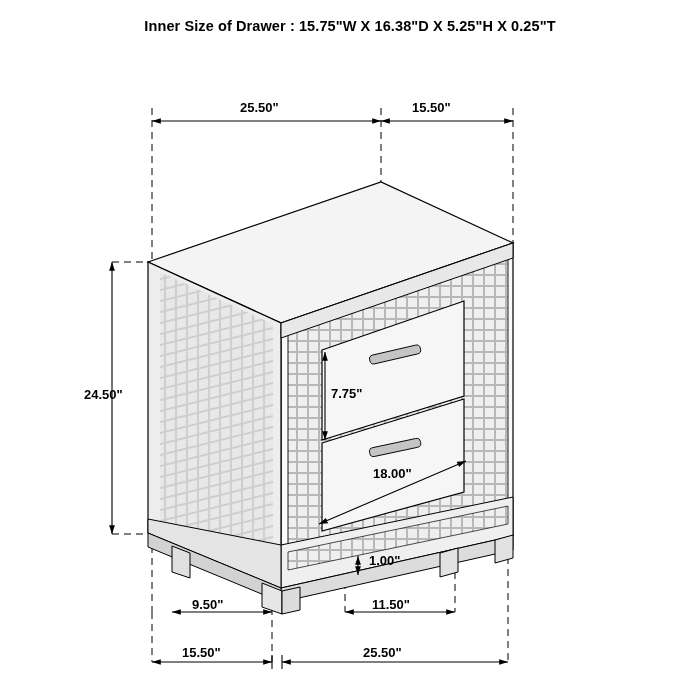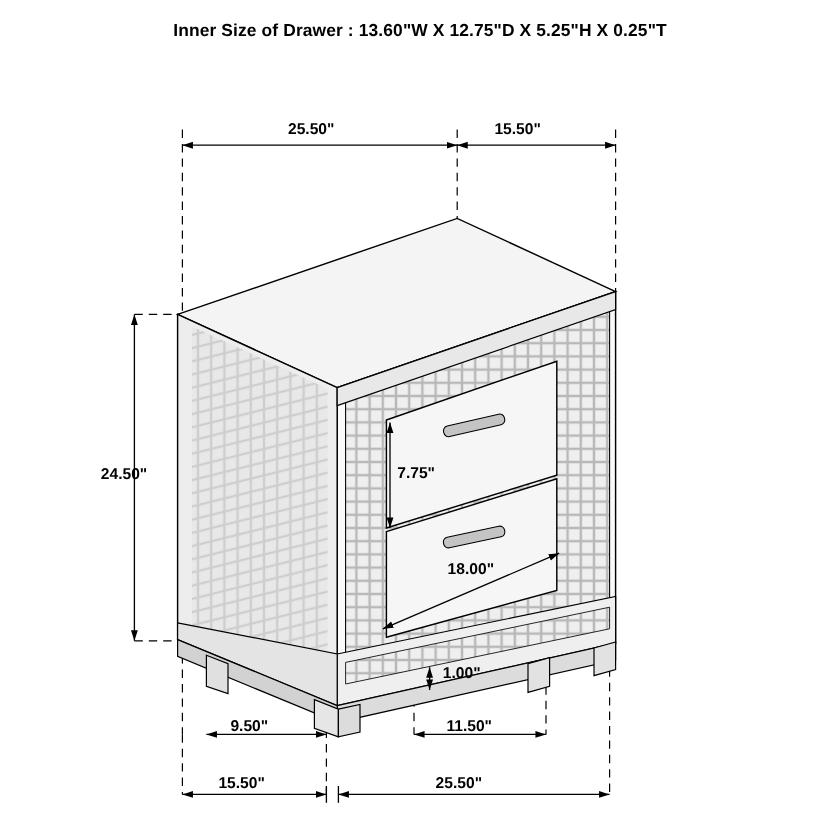--- a/index.html
+++ b/index.html
@@ -43,21 +43,21 @@
     font-weight: bold;
     color: #000;
     white-space: nowrap;
   }
 </style>
 </head>
 <body>
 
 <div id="stage">
 
-  <div class="title">Inner Size of Drawer : 13.60"W X 12.75"D X 5.25"H X 0.25"T</div>
+  <div class="title">Inner Size of Drawer : 15.75"W X 16.38"D X 5.25"H X 0.25"T</div>
 
   <svg class="diagram" viewBox="0 0 700 700">
     <defs>
       <marker id="arrS" markerWidth="9" markerHeight="9" refX="8" refY="3" orient="auto" markerUnits="strokeWidth">
         <path d="M8,3 L0,0.4 L0,5.6 z" fill="#000"></path>
       </marker>
       <marker id="arrE" markerWidth="9" markerHeight="9" refX="1" refY="3" orient="auto" markerUnits="strokeWidth">
         <path d="M1,3 L9,0.4 L9,5.6 z" fill="#000"></path>
       </marker>
       <pattern id="grid" width="11" height="11" patternUnits="userSpaceOnUse">

